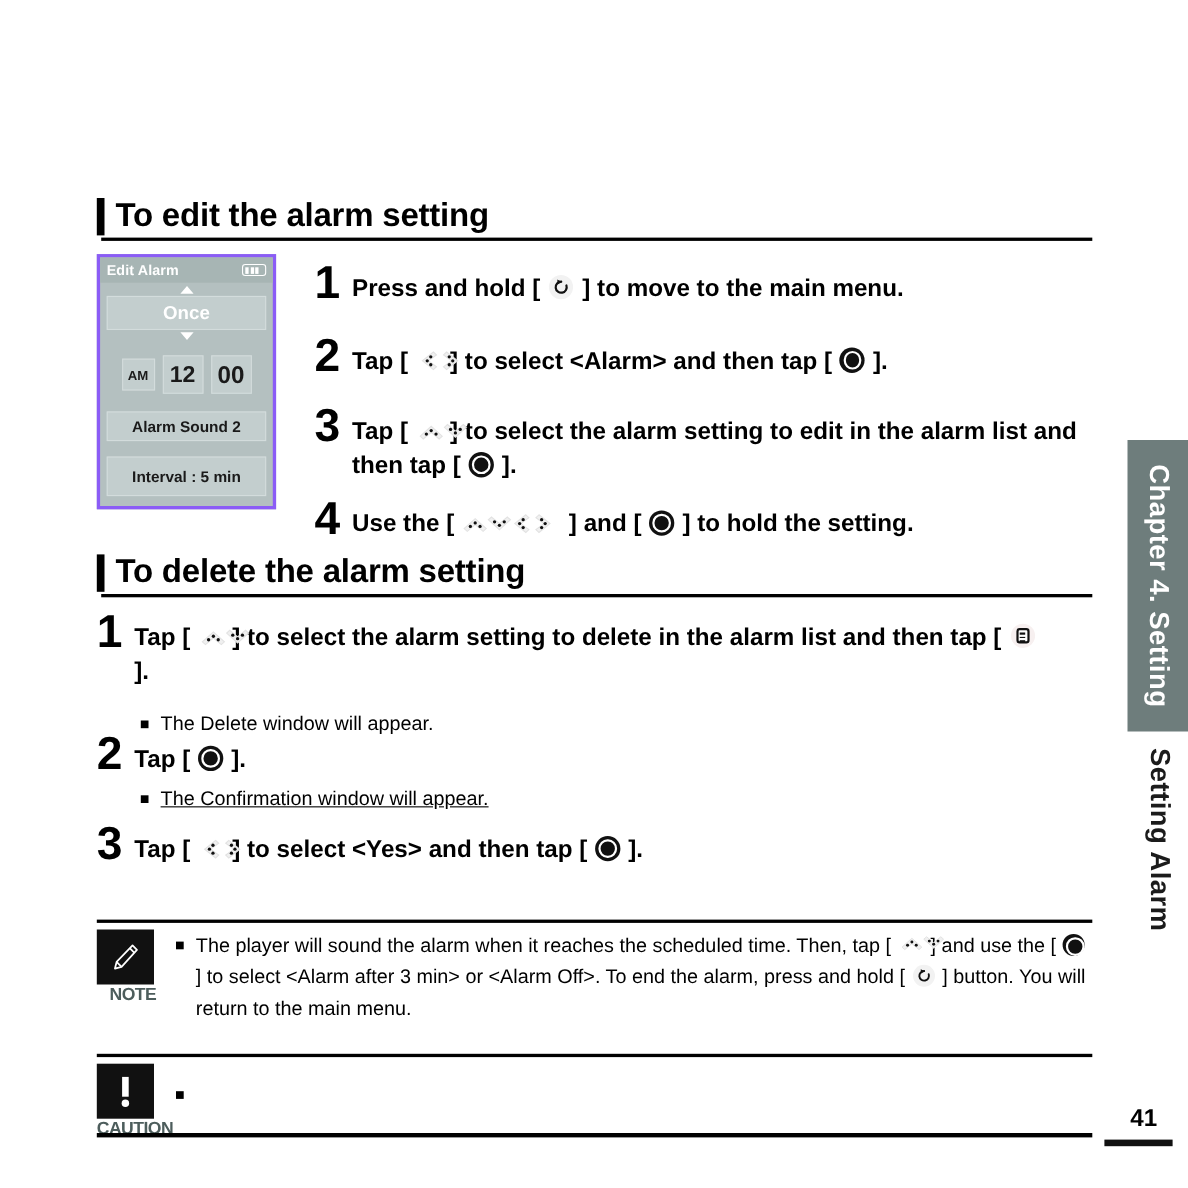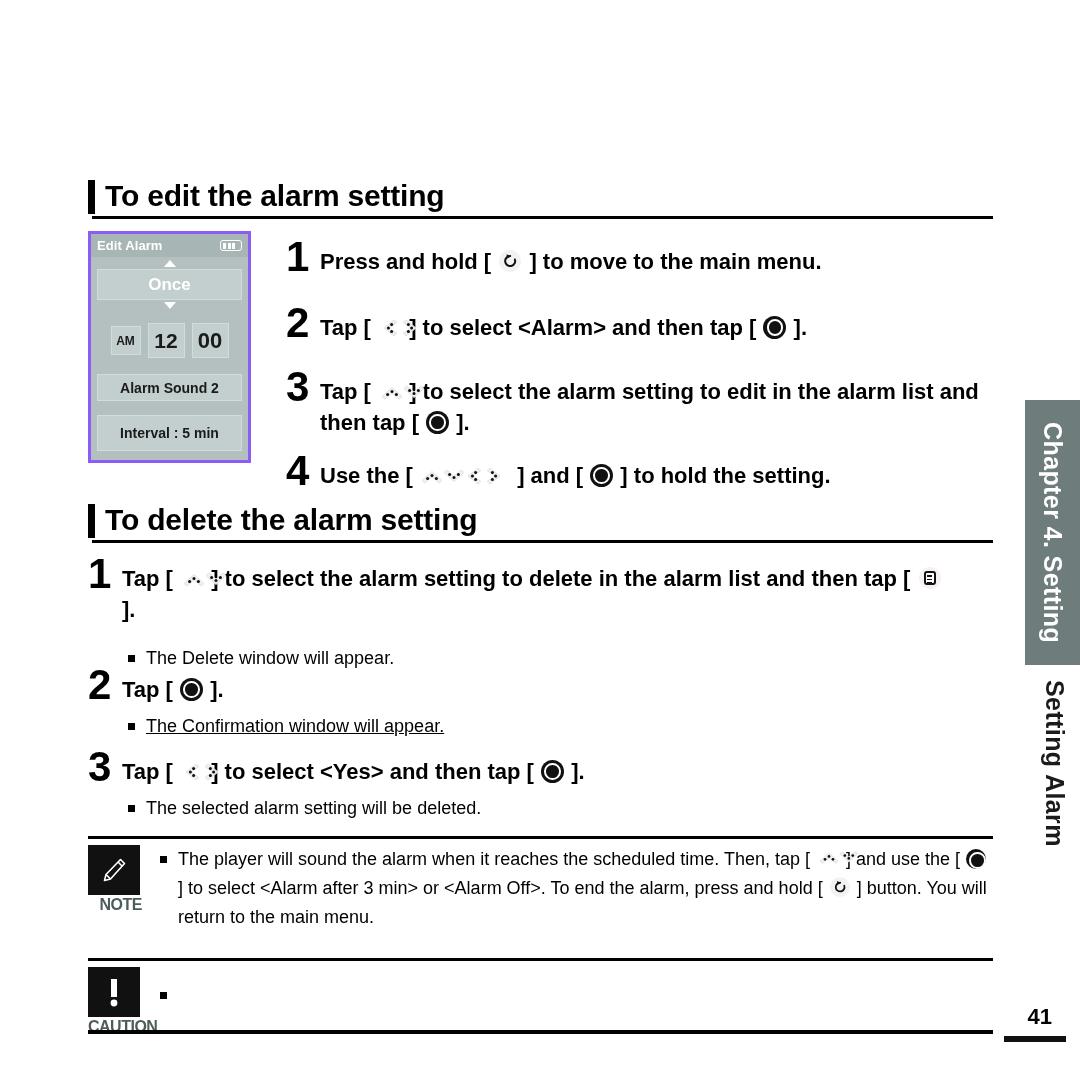--- a/index.html
+++ b/index.html
@@ -505,24 +505,20 @@
               <circle cx="13.6" cy="6.4" r="1.5"></circle>
               <circle cx="10.4" cy="10" r="1.5"></circle>
               <circle cx="13.6" cy="13.6" r="1.5"></circle>
               <path d="M28 2 L25.2 4.6 L32.6 10 L25.2 15.4 L28 18 L38 10 Z" fill="#f0f0f0" stroke="#e2e2e2" stroke-width="1"></path>
               <circle cx="30.4" cy="6.4" r="1.5"></circle>
               <circle cx="33.6" cy="10" r="1.5"></circle>
               <circle cx="30.4" cy="13.6" r="1.5"></circle>
             </g>
           </svg></span><span> ] to select &lt;Yes&gt; and then tap [ </span><span class="ic ic-ok"></span><span> ].</span>
     </div>
-  </div>
-  <div class="bullet-line" style="left:128px; top:796px; width:800px;">
-    <span class="sq"></span>
-    <span>The selected alarm setting will be deleted.</span>
   </div>
 
   <div class="callout" style="top:836px;">
     <div class="topline"></div>
     <div class="body">
       <div class="badge">
         <div class="sq">
           <svg width="32" height="32" viewBox="0 0 32 32">
             <g fill="none" stroke="#ffffff" stroke-width="1.6" stroke-linejoin="round">
               <path d="M22.5 5.5 L26.5 9.5 L12.5 25 L6.5 26.5 L8 20.5 Z"></path>

